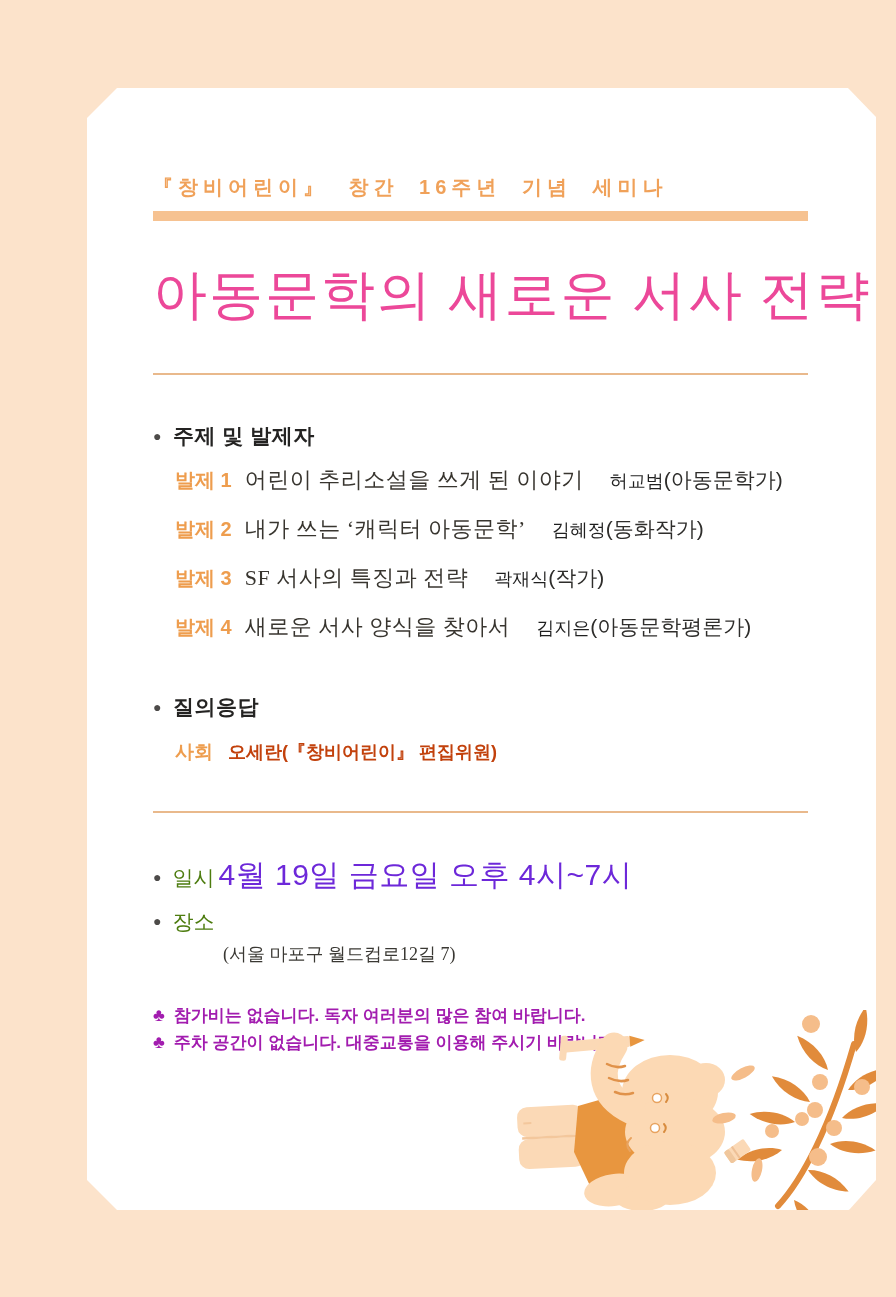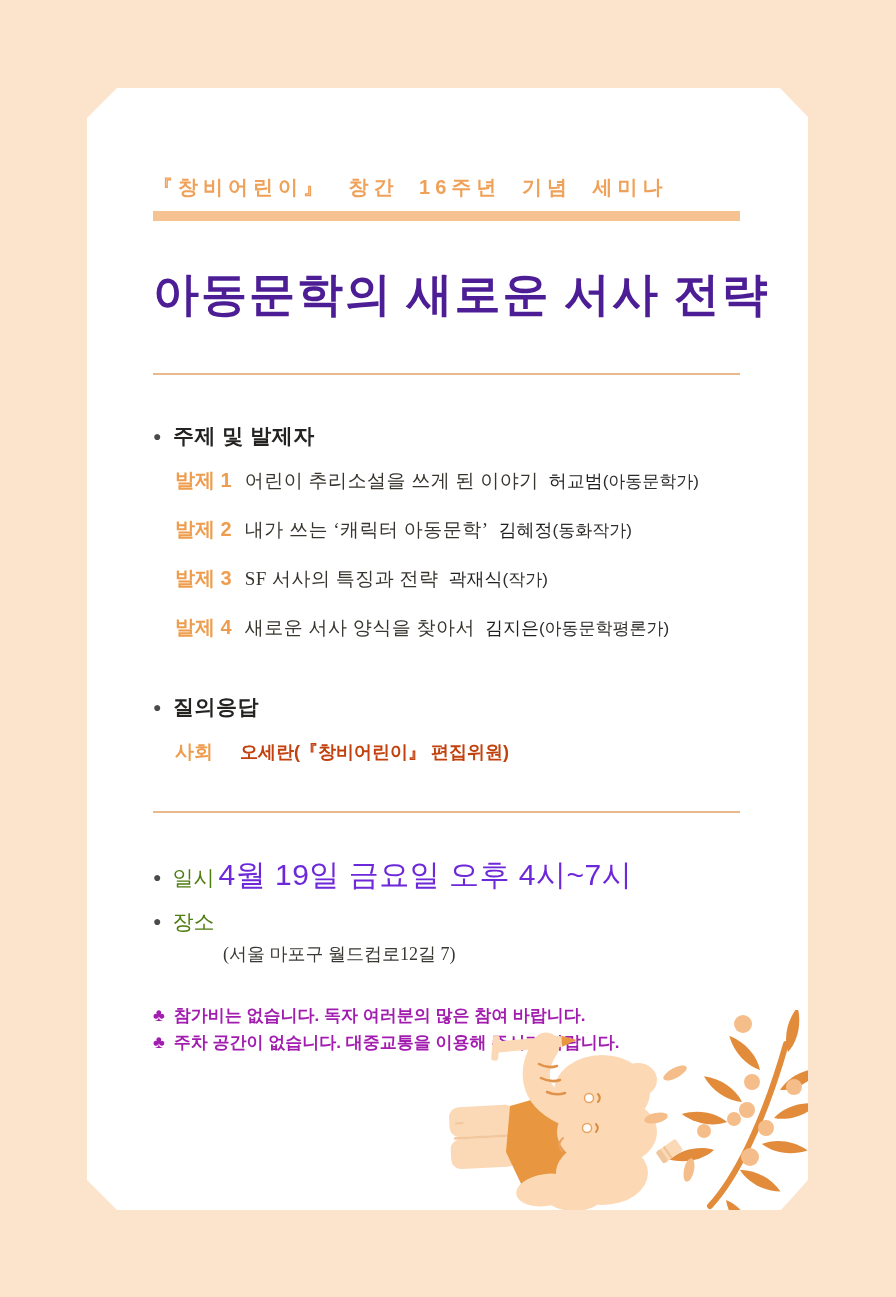--- a/index.html
+++ b/index.html
@@ -3,58 +3,58 @@
 <meta charset="utf-8">
 <style>
   html,body{margin:0;padding:0;}
   body{
     width:896px;height:1297px;position:relative;
     background:#fce3cb;
     font-family:"Liberation Sans","DejaVu Sans",sans-serif;
     overflow:hidden;
   }
   .card{
-    position:absolute;left:87px;top:88px;width:721px;height:1122px;
+    position:absolute;left:87px;top:88px;width:789px;height:1122px;
     background:#ffffff;
     clip-path:polygon(30px 0,calc(100% - 28px) 0,100% 29px,100% calc(100% - 30px),calc(100% - 27px) 100%,30px 100%,0 calc(100% - 30px),0 30px);
     border-radius:28px;
   }
   .content{position:relative;padding:86px 68px 0 66px;}
 
   .eyebrow{
     color:#f0a159;font-weight:bold;font-size:20px;
     letter-spacing:5px;word-spacing:10px;line-height:26px;white-space:nowrap;
   }
   .eyebrow-bar{height:10px;background:#f6c291;margin-top:11px;width:100%;}
 
   .title{
     font-family:"Liberation Serif","DejaVu Serif",serif;
-    font-weight:700;font-size:46px;color:#4c1d95;
+    font-weight:400;font-size:54px;color:#ec4899;
     letter-spacing:2px;margin:42px 0 0 0;line-height:64px;white-space:nowrap;
   }
   .rule{border:none;border-top:2px solid #e9b98c;margin:46px 0 0 0;width:100%;}
 
   .section-heading{
     margin-top:47px;font-size:21px;font-weight:bold;color:#242322;
     display:flex;align-items:center;letter-spacing:0.5px;
   }
   .bullet{color:#4d4b49;font-size:14px;margin-right:11px;line-height:1;}
 
   .topic-list{margin-top:12px;}
   .topic-row{margin-left:22px;margin-top:13px;line-height:34px;white-space:nowrap;}
   .topic-label{color:#ee9d4e;font-weight:bold;font-size:20px;margin-right:13px;}
   .topic-title{
     font-family:"Liberation Serif","DejaVu Serif",serif;
-    font-size:19px;color:#38352f;margin-right:10px;letter-spacing:0.5px;
+    font-size:22px;color:#38352f;margin-right:26px;letter-spacing:0.5px;
   }
   .speaker{font-weight:normal;font-size:18px;color:#1f1f1f;}
-  .speaker-role{font-size:17px;color:#2e2d2b;}
+  .speaker-role{font-size:21px;color:#2e2d2b;}
 
   .moderator-row{margin-left:22px;margin-top:17px;line-height:28px;}
-  .moderator-label{color:#ee9d4e;font-weight:bold;font-size:19px;margin-right:27px;text-align:right;}
+  .moderator-label{color:#ee9d4e;font-weight:bold;font-size:19px;margin-right:15px;text-align:right;}
   .moderator-name{font-size:18px;font-weight:600;color:#c2410c;}
 
   .rule2{margin-top:44px;}
 
   .info-row{display:flex;align-items:baseline;white-space:nowrap;}
   .info-row.first{margin-top:42px;}
   .info-row.second{margin-top:12px;}
   .info-row .bullet{position:relative;top:-3px;}
   .info-label{font-size:21px;font-weight:normal;color:#4d7c0f;margin-right:4px;}
   .info-value{

